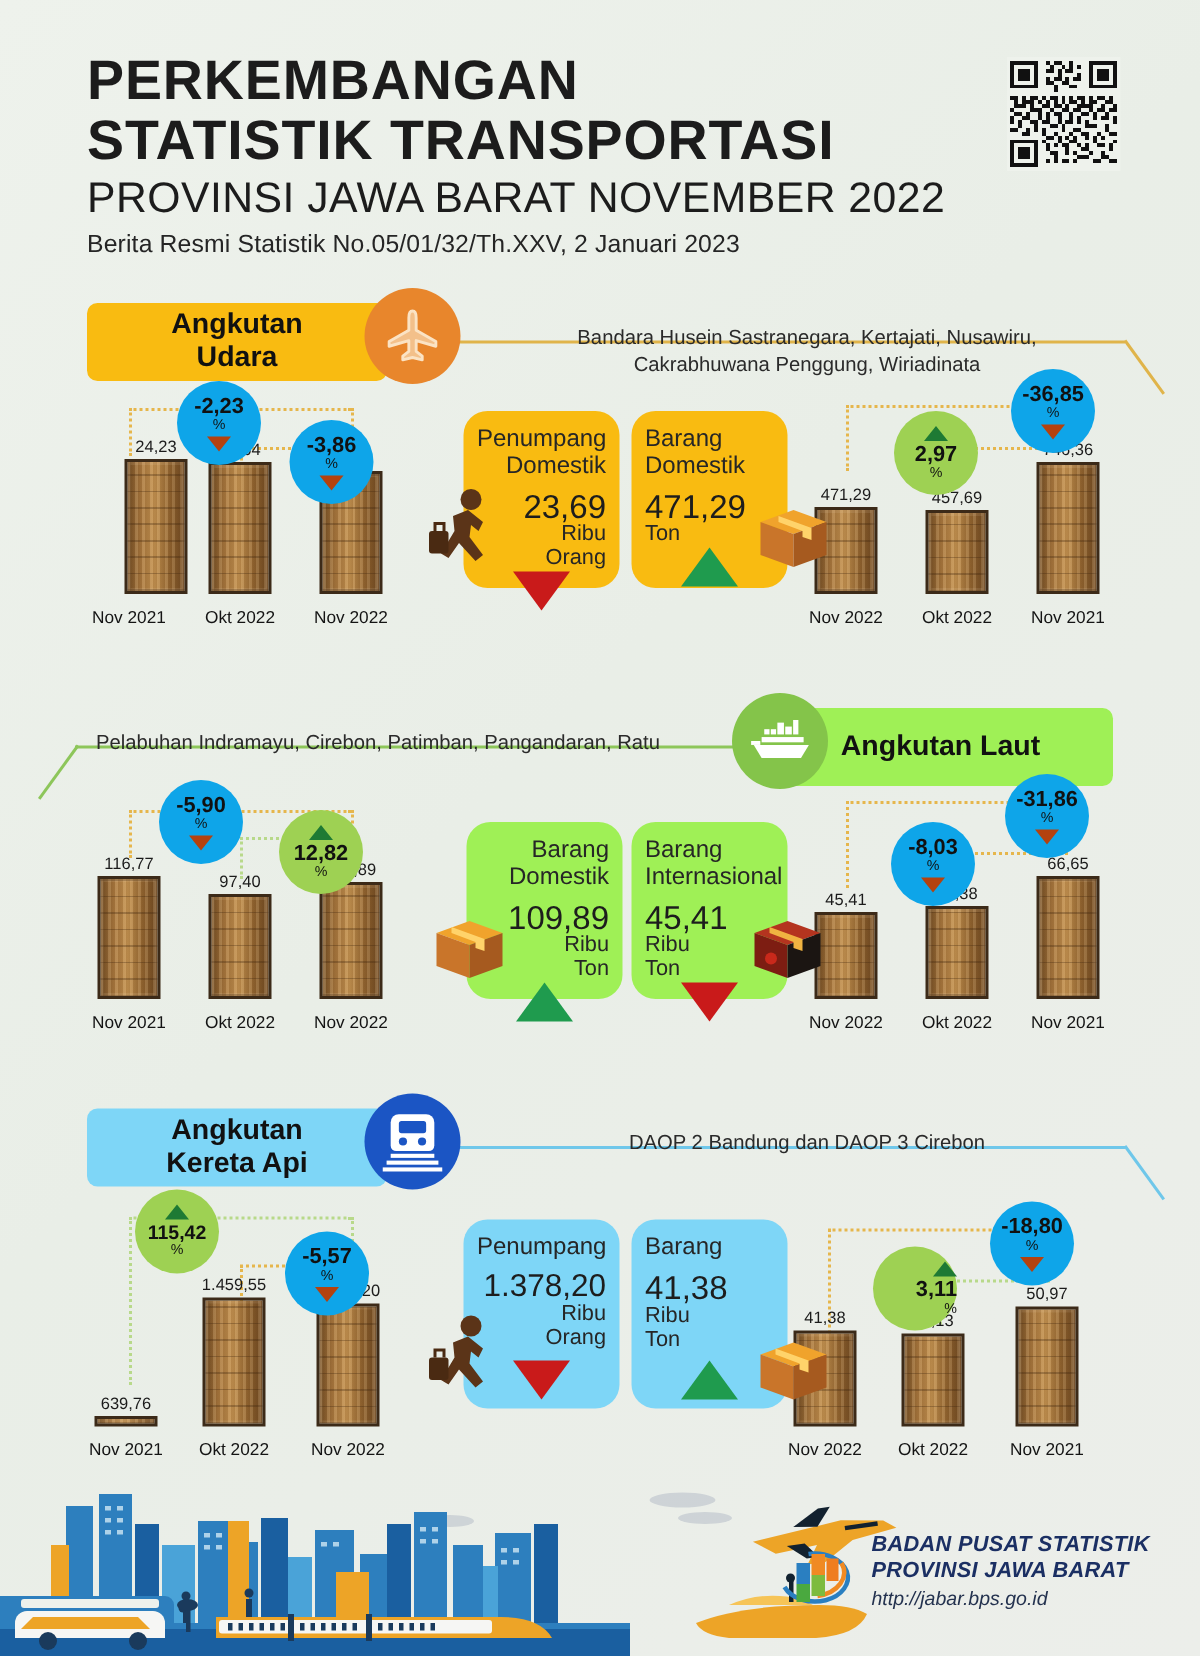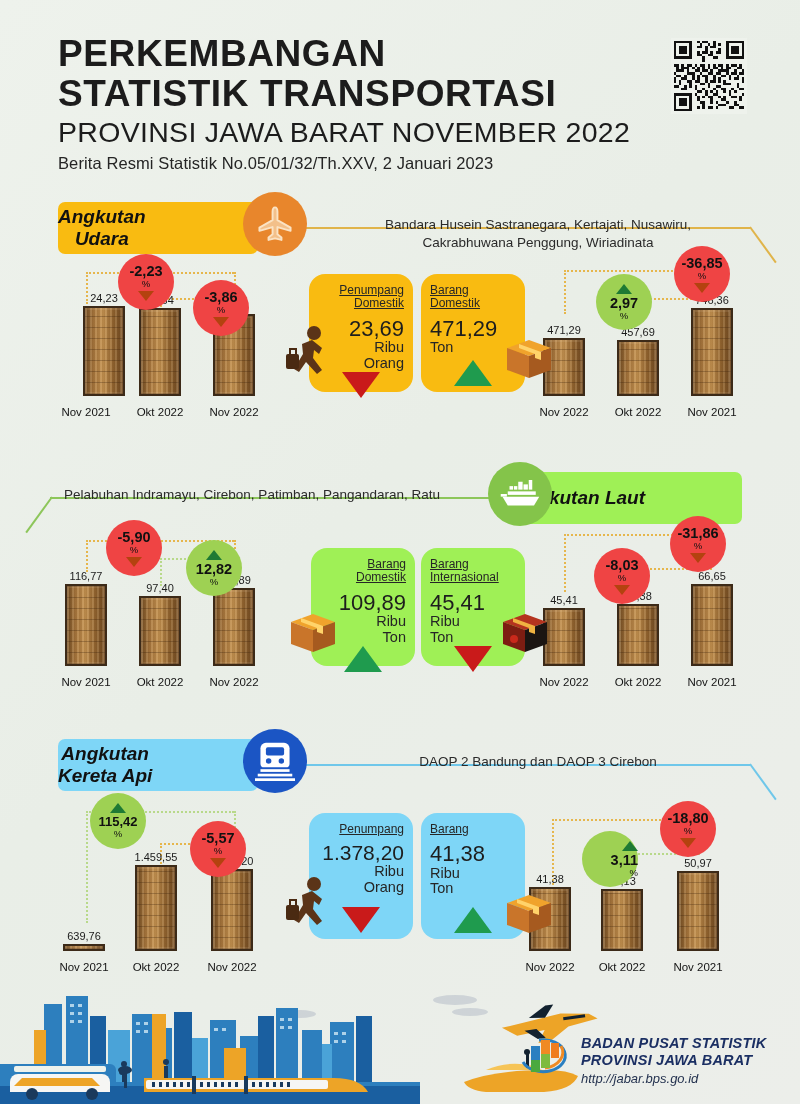--- a/index.html
+++ b/index.html
@@ -28,21 +28,21 @@
 
   
   .section { position: absolute; left: 0; width: 800px; }
   #sec-air  { top: 196px; height: 230px; }
   #sec-sea  { top: 466px; height: 230px; }
   #sec-rail { top: 733px; height: 245px; }
 
   
   .banner {
     position: absolute; top: 6px; height: 52px; border-radius: 7px;
-    display: flex; align-items: center; justify-content: flex-start; font-style: italic;
+    display: flex; align-items: center; justify-content: center;
   }
   .banner-label {
     font-size: 19px; font-weight: 700; color: #111; text-align: center; line-height: 1.18;
     z-index: 3;
   }
   .banner-left  { left: 58px; width: 200px; }
   .banner-right { right: 58px; width: 230px; }
 
   
   .round-ico {
@@ -85,48 +85,48 @@
   .dotline-h { position: absolute; border-top: 2px dotted #e6b64c; height: 0; }
   .dotline-v { position: absolute; border-left: 2px dotted #e6b64c; width: 0; }
   .dotline-g { border-color: #b8d98a !important; }
 
   
   .pct {
     position: absolute; width: 56px; height: 56px; border-radius: 50%;
     display: flex; flex-direction: column; align-items: center; justify-content: center;
     z-index: 6; line-height: 1;
   }
-  .pct.down { background: #ef4444; }
+  .pct.down { background: #0ea5e9; }
   .pct.up   { background: #9ed153; }
   .pct .num { font-size: 14.5px; font-weight: 700; color: #111; }
   .pct .sym { font-size: 9.5px; color: #111; margin-top: 1px; }
   .tri { width: 0; height: 0; }
   .tri-down { border-left: 8px solid transparent; border-right: 8px solid transparent; border-top: 10px solid #b4420f; margin-top: 2px; }
   .tri-up   { border-left: 8px solid transparent; border-right: 8px solid transparent; border-bottom: 10px solid #1e7a34; margin-bottom: 2px; }
 
   
   .kpi {
     position: absolute; width: 104px; height: 118px; border-radius: 16px;
     padding: 10px 9px 6px; display: flex; flex-direction: column;
     justify-content: flex-start; z-index: 3;
   }
-  .kpi-title { font-size: 12px; line-height: 1.12; color: #262626; text-decoration: underline; }
+  .kpi-title { font-size: 16px; line-height: 1.12; color: #262626; }
   .kpi-num { font-size: 22px; line-height: 1.05; margin-top: 6px; color: #1d1d1d; }
   .kpi-unit { font-size: 14.5px; line-height: 1.1; color: #262626; }
   .kpi-arrow { margin-top: auto; align-self: center; }
   .ar-down { width: 0;height: 0;border-left: 19px solid transparent;border-right: 19px solid transparent;border-top: 26px solid #c91a1a; }
   .ar-up   { width: 0;height: 0;border-left: 19px solid transparent;border-right: 19px solid transparent;border-bottom: 26px solid #1f9b4e; }
   .align-r { text-align: right; }
   .align-l { text-align: left; }
 
   .sideicon { position: absolute; z-index: 5; }
 
   
   #footer-art { position: absolute; left: 0; bottom: 0; width: 800px; height: 118px; }
-  #bps { position: absolute; left: 515px; bottom: 18px; width: 270px; height: 64px; display: flex; align-items: flex-end; gap: 10px; }
+  #bps { position: absolute; left: 515px; bottom: 18px; width: 270px; height: 64px; display: flex; align-items: flex-start; gap: 10px; }
   .bps-text { line-height: 1.16; }
   .bps-l1, .bps-l2 { font-size: 14.5px; font-weight: 700; font-style: italic; color: #1b2f63; letter-spacing: .2px;}
   .bps-l3 { font-size: 13px; font-style: italic; color: #24324f; margin-top: 2px;}
 </style>
 </head>
 <body>
 
 <div id="header">
   <div class="h-line1">PERKEMBANGAN</div>
   <div class="h-line2">STATISTIK TRANSPORTASI</div>

